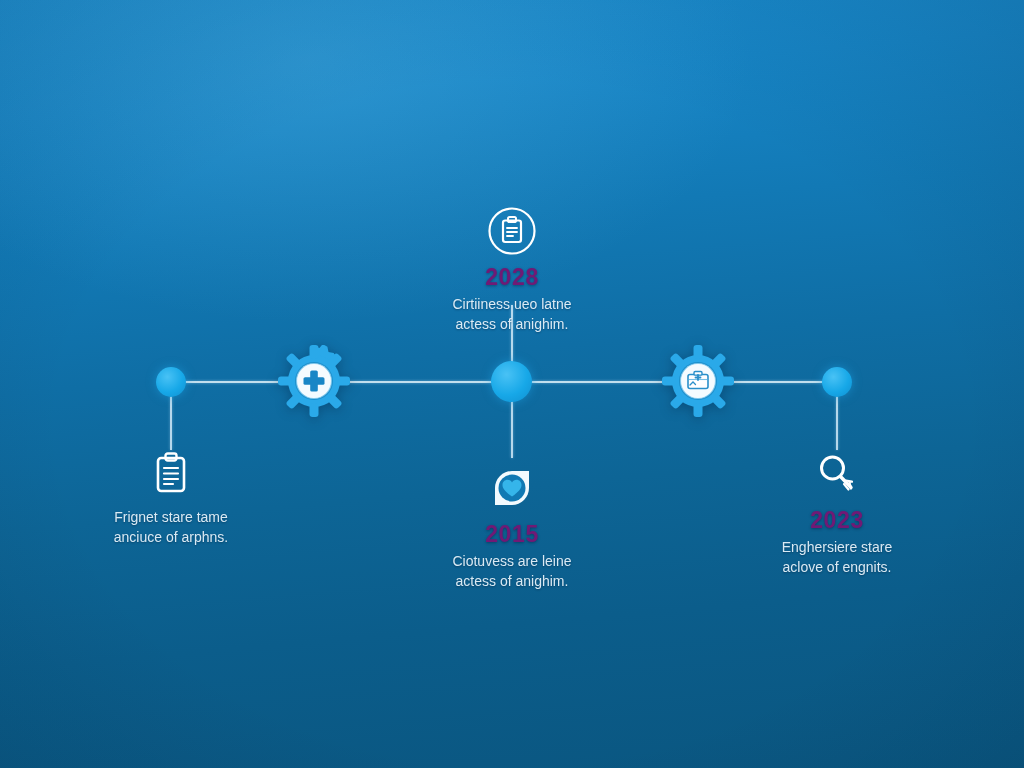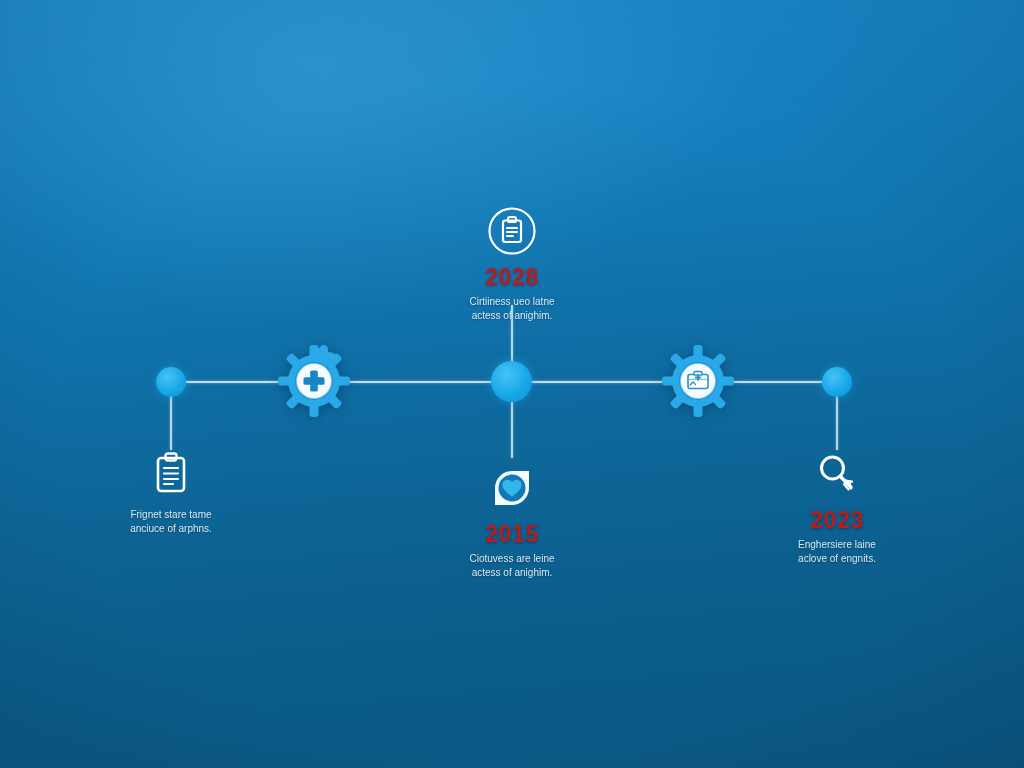--- a/index.html
+++ b/index.html
@@ -67,27 +67,27 @@
   }
   .node .icon-wrap {
     display:flex; align-items:center; justify-content:center;
     height:52px; margin-bottom:8px;
   }
   .node .icon-wrap svg { display:block; }
   .node .year {
     font-size:23px;
     font-weight:bold;
     letter-spacing:0.6px;
-    color:#b91c1c;
+    color:#701a75;
     text-shadow:0 1px 3px rgba(0,25,50,0.45);
     line-height:1.1;
     margin-bottom:5px;
   }
   .node .caption {
-    font-size:10px;
+    font-size:14px;
     line-height:1.42;
     color:rgba(233,245,253,0.93);
     text-shadow:0 1px 2px rgba(0,25,50,0.4);
     
     filter: blur(0.45px);
     white-space:pre-line;
   }
 </style>
 </head>
 <body>
@@ -205,17 +205,17 @@
 
   <div class="node" style="left:722px; top:448px; width:230px;">
     <div class="icon-wrap">
       <svg width="44" height="44" viewBox="0 0 44 44">
         <circle cx="17.5" cy="16" r="11" fill="none" stroke="#ffffff" stroke-width="3"></circle>
         <path d="M25.5 24.5 L36 35.5" stroke="#ffffff" stroke-width="3.4" stroke-linecap="round"></path>
         <path d="M31 28.5 l6 1.2 M29 32 l4.5 5.5 M34.5 30.5 l1.5 6" stroke="#ffffff" stroke-width="2.2" stroke-linecap="round" fill="none"></path>
       </svg>
     </div>
     <div class="year">2023</div>
-    <div class="caption">Enghersiere laine
+    <div class="caption">Enghersiere stare
 aclove of engnits.</div>
   </div>
 
 </div>
 
 </body></html>

